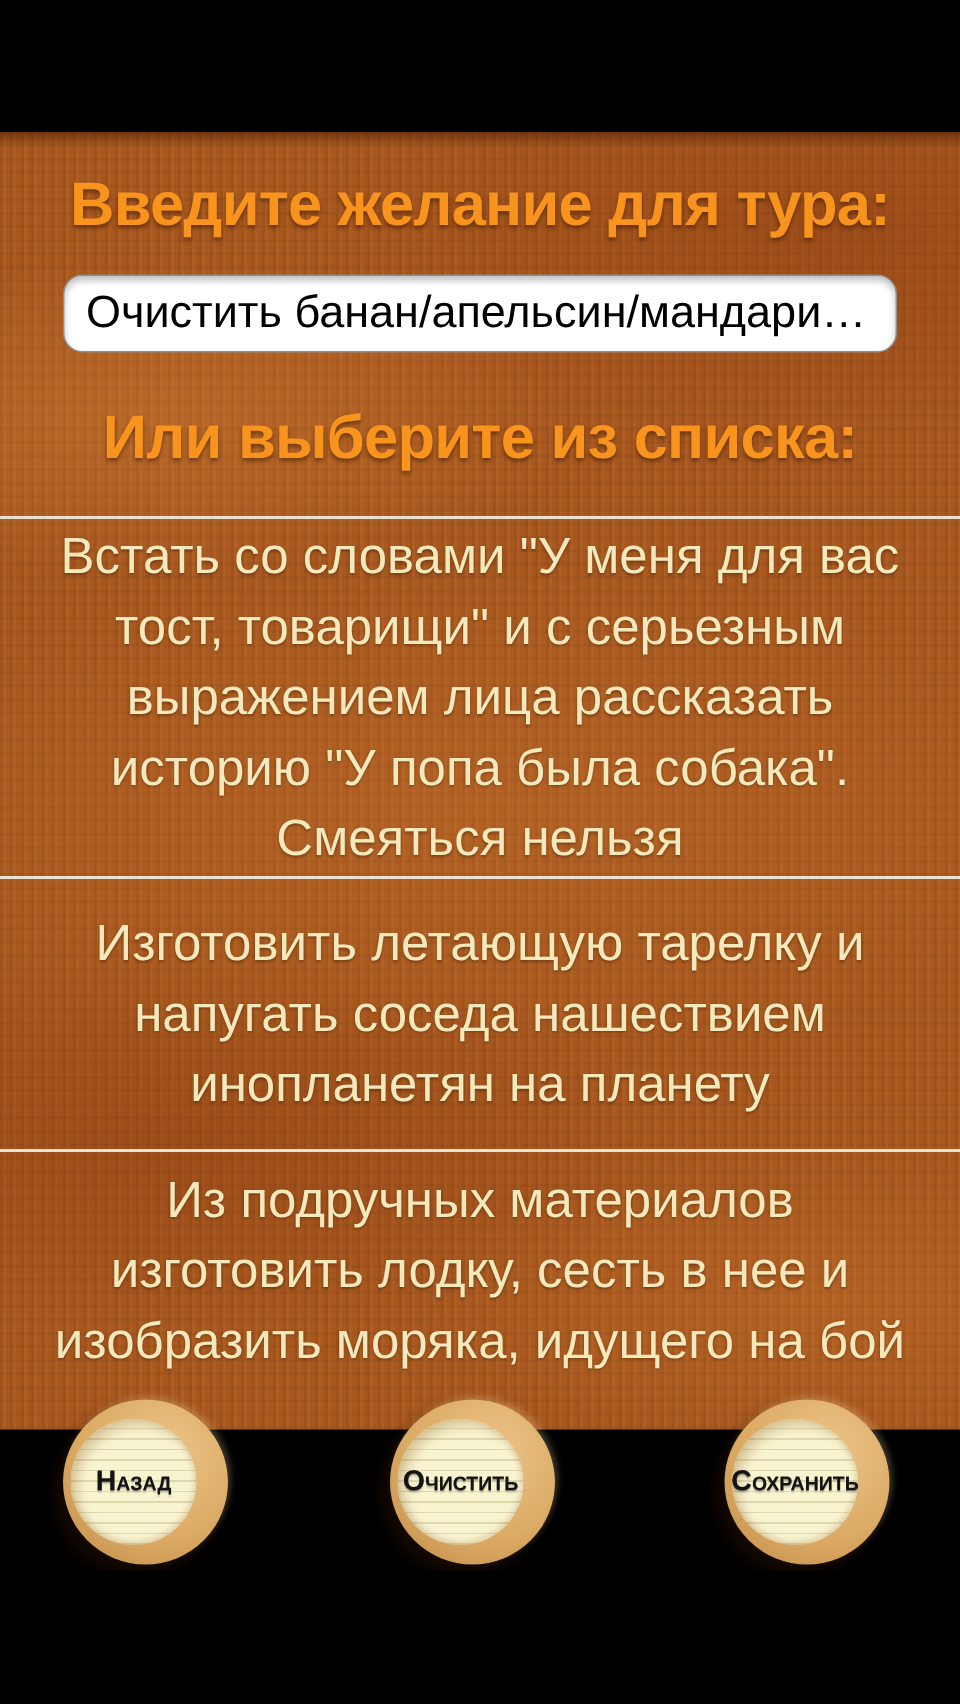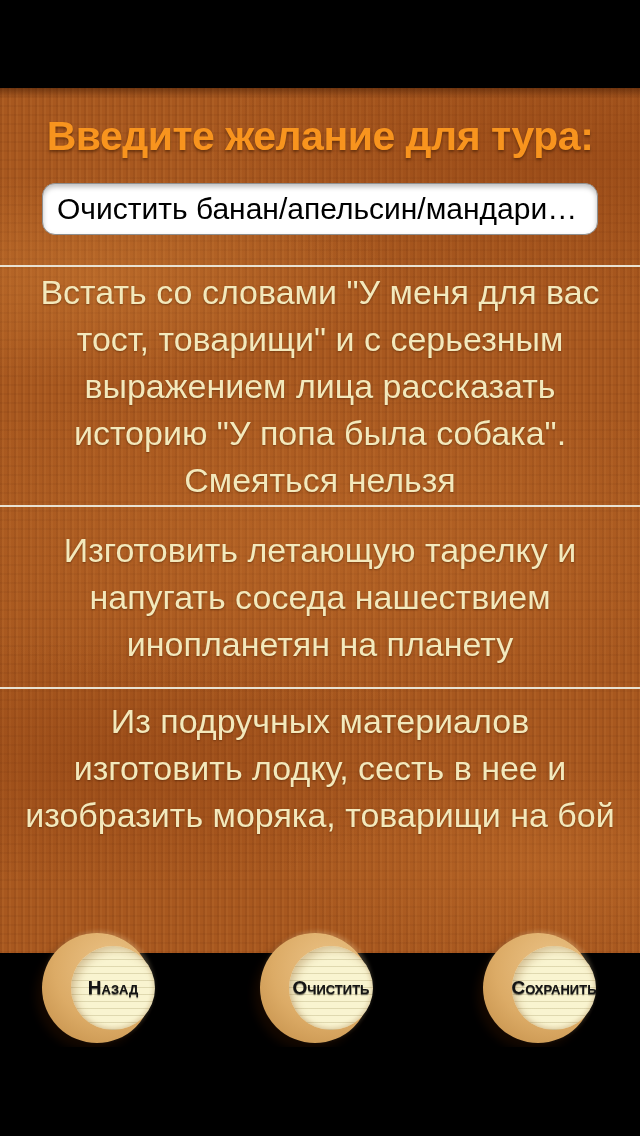--- a/index.html
+++ b/index.html
@@ -83,21 +83,21 @@
     width: 110px; height: 110px;
     border-radius: 50%;
     background: radial-gradient(circle at 62% 32%, #ecc488 0%, #dcab66 55%, #c08b45 100%);
     box-shadow: -6px 7px 10px rgba(40,15,0,0.50), 2px -2px 4px rgba(255,230,180,0.25);
     cursor: pointer;
   }
   .btn-back   { left: 42px; }
   .btn-delete { left: 260px; }
   .btn-save   { left: 483px; }
   .btn-face {
-    position: absolute; top: 13px; left: 29px;
+    position: absolute; top: 13px; left: 5px;
     width: 84px; height: 84px;
     border-radius: 50%;
     background-color: #f9f4d0;
     background-image: repeating-linear-gradient(180deg, transparent 0 6px, rgba(175,165,115,0.35) 6px 7px);
     box-shadow: inset 4px 4px 8px rgba(140,85,25,0.30), inset -1px -2px 4px rgba(140,85,25,0.20);
     display: flex; align-items: center; justify-content: center;
   }
   .btn-label {
     font-variant: small-caps;
     font-weight: bold;
@@ -114,30 +114,31 @@
 <div class="screen">
 
   <div class="statusbar-top"></div>
 
   <div class="content">
 
     <h1 class="page-title title-enter">Введите желание для тура:</h1>
 
     <input class="wish-input" type="text" value="Очистить банан/апельсин/мандарин без пом…" style="">
 
+    <h2 class="page-title title-choose">Или выберите из списка:</h2>
 
     <div class="wish-list">
       <div class="wish-row wish-row-1">
         <div class="wish-text">Встать со словами "У меня для вас тост, товарищи" и с серьезным выражением лица рассказать историю "У попа была собака". Смеяться нельзя</div>
       </div>
       <div class="wish-row wish-row-2">
         <div class="wish-text">Изготовить летающую тарелку и напугать соседа нашествием инопланетян на планету</div>
       </div>
       <div class="wish-row wish-row-3">
-        <div class="wish-text">Из подручных материалов изготовить лодку, сесть в нее и изобразить моряка, товарищи на бой</div>
+        <div class="wish-text">Из подручных материалов изготовить лодку, сесть в нее и изобразить моряка, идущего на бой</div>
       </div>
     </div>
 
     <div class="buttons-row">
       <div class="round-btn btn-back">
         <div class="btn-face">
           <span class="btn-label">Назад</span>
         </div>
       </div>
       <div class="round-btn btn-delete">

